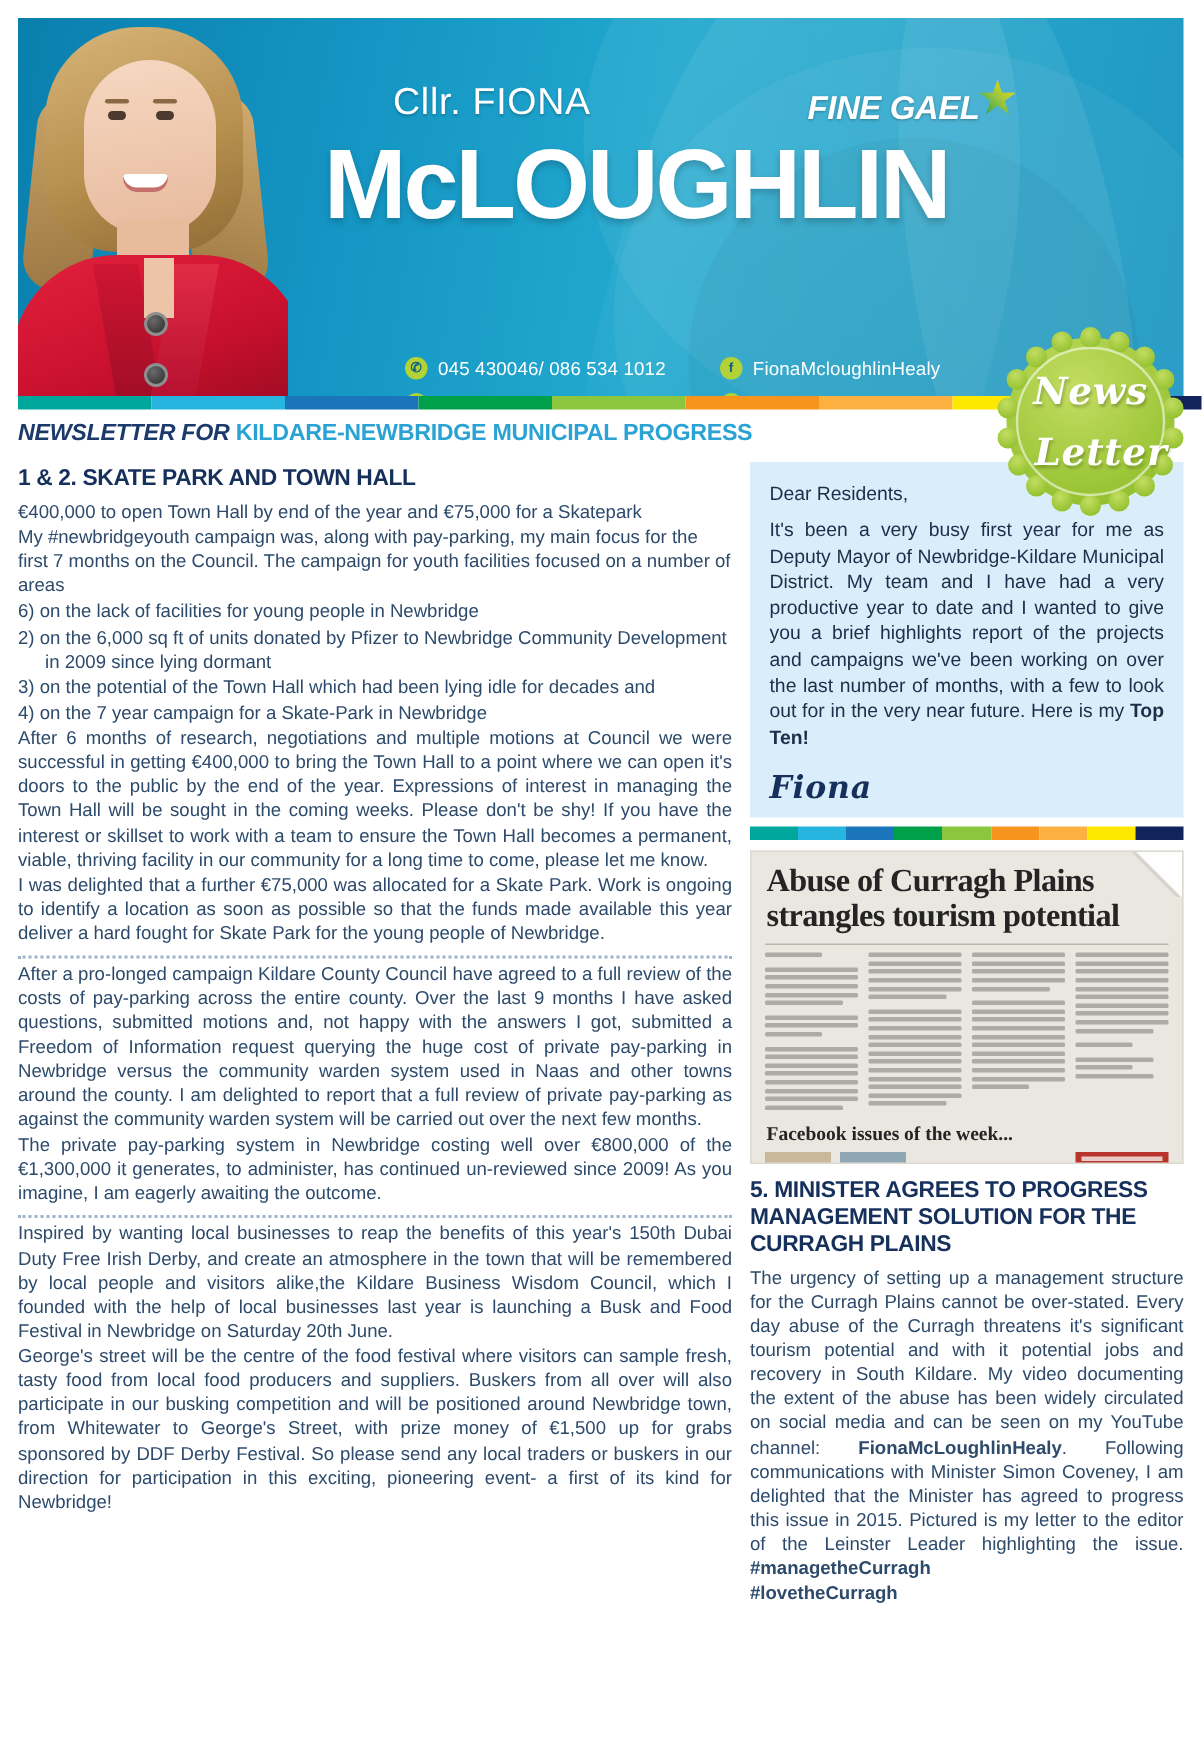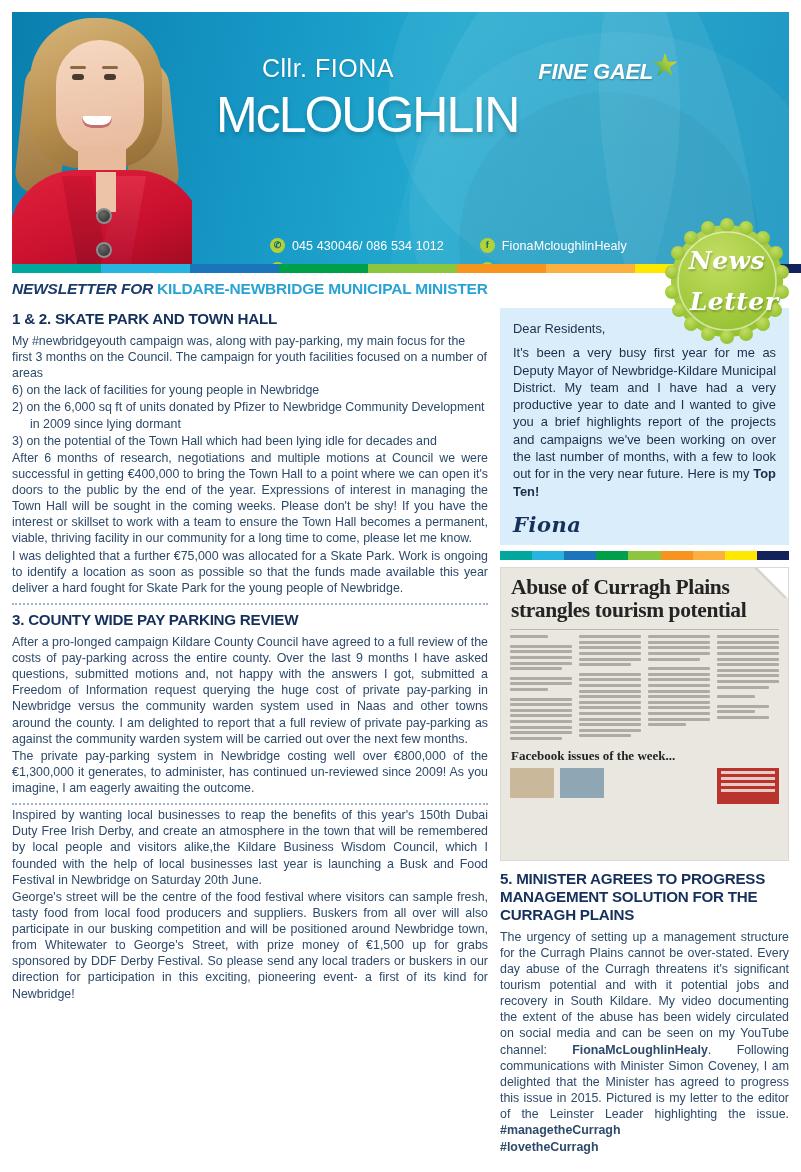--- a/index.html
+++ b/index.html
@@ -71,21 +71,21 @@
     text-shadow: 0 1px 2px rgba(0,0,0,0.22);
   }
   .finegael {
     position: absolute; right: 136px; top: 47px;
     color: #ffffff; font-size: 22px; font-weight: 700; font-style: italic;
     letter-spacing: -0.3px; text-shadow: 0 1px 2px rgba(0,0,0,0.3);
   }
   .fg-star { position: absolute; right: 110px; top: 40px; width: 28px; height: 28px; }
   .surname {
     position: absolute; left: 18px; top: 82px; right: 107px;
-    color: #fff; font-size: 50px; font-weight: 400; line-height: 0.86;
+    color: #fff; font-size: 66px; font-weight: 700; line-height: 0.86;
     letter-spacing: -2px; text-shadow: 0 3px 5px rgba(0,0,0,0.2);
   }
   .surname .l2 { display:block; }
   .crow { display: flex; align-items: center; gap: 7px; margin-bottom: 5px; }
   .crow-wrap { position:absolute; left: 72px; top: 226px; display:flex; gap: 36px; }
   .ccol { display:flex; flex-direction:column; gap: 4px; }
   .cic {
     width: 15px; height: 15px; border-radius: 50%;
     background: #b2d235; color: #0f5e86; flex: 0 0 auto;
     display: inline-flex; align-items: center; justify-content: center;
@@ -146,21 +146,21 @@
   .letterbox p { color: #1c2e4a; font-size: 12.9px; line-height: 1.34; text-align: justify; }
   .letterbox p.greet { text-align: left; margin-bottom: 7px; }
   .sig {
     font-family: "DejaVu Serif", serif; font-style: italic; font-weight: 700;
     color: #16305c; font-size: 21px; margin-top: 12px; letter-spacing: 0.5px;
   }
   .bold-inline { font-weight: 700; }
 
   
   .clip {
-    margin-top: 7px; background: #e9e7e0; height: 294px; overflow: hidden;
+    margin-top: 7px; background: #e9e7e0; height: 209px; overflow: hidden;
     position: relative; border: 1px solid #dcd9d1;
   }
   .clip-fold { position:absolute; right:0; top:0; width: 34px; height: 30px;
                background: linear-gradient(225deg,#ffffff 46%, #cfccc4 50%, #e9e7e0 54%); }
   .clip-h {
     font-family: "Liberation Serif", serif; font-weight: 700; color: #242424;
     font-size: 21.5px; line-height: 1.08; padding: 8px 10px 0 10px; letter-spacing: -0.4px;
   }
   .clip-rule { height:1px; background:#b9b6ae; margin: 7px 9px 5px 9px; }
   .clip-cols { display:flex; gap: 7px; padding: 0 9px; }
@@ -306,38 +306,39 @@
       <i style="background:#1b75bb"></i>
     <i style="background:#00a04a"></i>
       <i style="background:#8cc63e"></i>
       <i style="background:#f7941e"></i>
     <i style="background:#fbb040"></i>
       <i style="background:#ffe800"></i>
       <i style="background:#11235a"></i>
   </div>
 
   <div class="title-line">
-    <span class="t-dark">NEWSLETTER FOR </span><span class="t-light">KILDARE-NEWBRIDGE MUNICIPAL MINISTER</span>
+    <span class="t-dark">NEWSLETTER FOR </span><span class="t-light">KILDARE-NEWBRIDGE MUNICIPAL PROGRESS</span>
   </div>
 
   <div class="cols">
 
     <div class="colL">
 
       <h2 class="sec">1 &amp; 2. SKATE PARK AND TOWN HALL</h2>
-      <p class="body nojust">My #newbridgeyouth campaign was, along with pay-parking, my main focus for the first 3 months on the Council. The campaign for youth facilities focused on a number of areas</p>
+      <p class="body nojust">€400,000 to open Town Hall by end of the year and €75,000 for a Skatepark</p>
+      <p class="body nojust">My #newbridgeyouth campaign was, along with pay-parking, my main focus for the first 7 months on the Council. The campaign for youth facilities focused on a number of areas</p>
       <p class="body nojust ind">6) on the lack of facilities for young people in Newbridge</p>
       <p class="body nojust ind">2) on the 6,000 sq ft of units donated by Pfizer to Newbridge Community Development in 2009 since lying dormant</p>
       <p class="body nojust ind">3) on the potential of the Town Hall which had been lying idle for decades and</p>
+      <p class="body nojust ind">4) on the 7 year campaign for a Skate-Park in Newbridge</p>
       <p class="body">After 6 months of research, negotiations and multiple motions at Council we were successful in getting €400,000 to bring the Town Hall to a point where we can open it's doors to the public by the end of the year. Expressions of interest in managing the Town Hall will be sought in the coming weeks. Please don't be shy! If you have the interest or skillset to work with a team to ensure the Town Hall becomes a permanent, viable, thriving facility in our community for a long time to come, please let me know.</p>
       <p class="body">I was delighted that a further €75,000 was allocated for a Skate Park. Work is ongoing to identify a location as soon as possible so that the funds made available this year deliver a hard fought for Skate Park for the young people of Newbridge.</p>
 
       <hr class="hr-dot">
 
-      <h2 class="sec">3. COUNTY WIDE PAY PARKING REVIEW</h2>
       <p class="body">After a pro-longed campaign Kildare County Council have agreed to a full review of the costs of pay-parking across the entire county. Over the last 9 months I have asked questions, submitted motions and, not happy with the answers I got, submitted a Freedom of Information request querying the huge cost of private pay-parking in Newbridge versus the community warden system used in Naas and other towns around the county. I am delighted to report that a full review of private pay-parking as against the community warden system will be carried out over the next few months.</p>
       <p class="body">The private pay-parking system in Newbridge costing well over €800,000 of the €1,300,000 it generates, to administer, has continued un-reviewed since 2009! As you imagine, I am eagerly awaiting the outcome.</p>
 
       <hr class="hr-dot">
 
       <p class="body">Inspired by wanting local businesses to reap the benefits of this year's 150th Dubai Duty Free Irish Derby, and create an atmosphere in the town that will be remembered by local people and visitors alike,the Kildare Business Wisdom Council, which I founded with the help of local businesses last year is launching a Busk and Food Festival in Newbridge on Saturday 20th June.</p>
       <p class="body">George's street will be the centre of the food festival where visitors can sample fresh, tasty food from local food producers and suppliers. Buskers from all over will also participate in our busking competition and will be positioned around Newbridge town, from Whitewater to George's Street, with prize money of €1,500 up for grabs sponsored by DDF Derby Festival. So please send any local traders or buskers in our direction for participation in this exciting, pioneering event- a first of its kind for Newbridge!</p>
     </div>
 
     <div class="colR">

